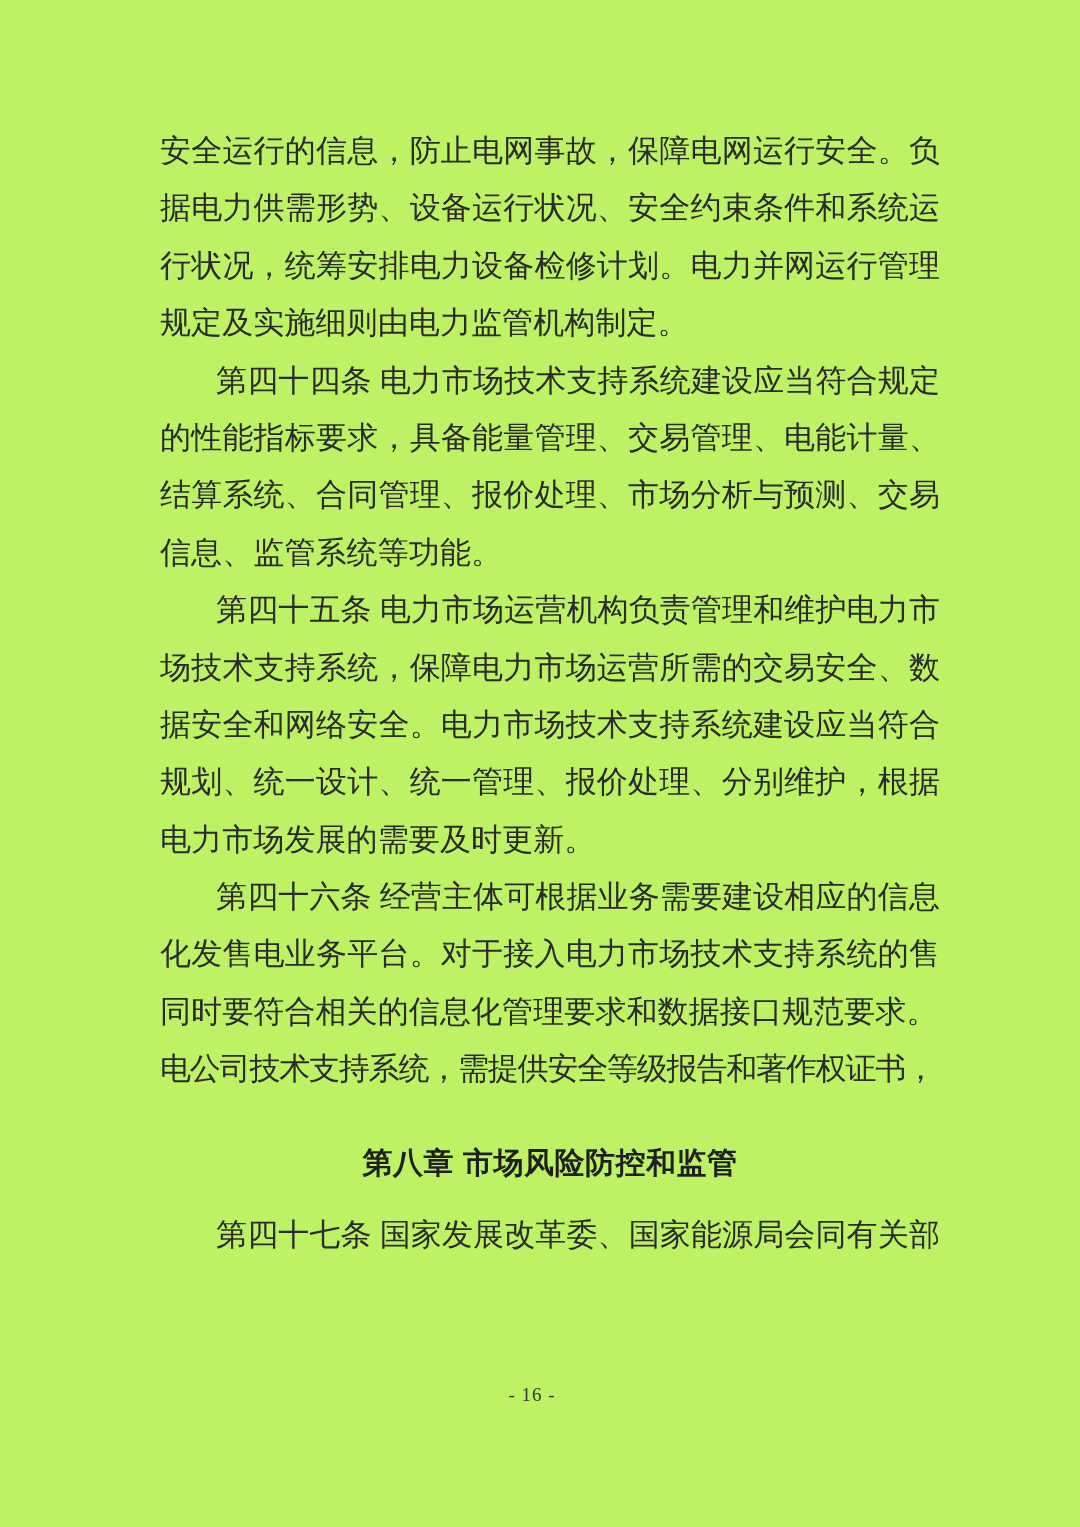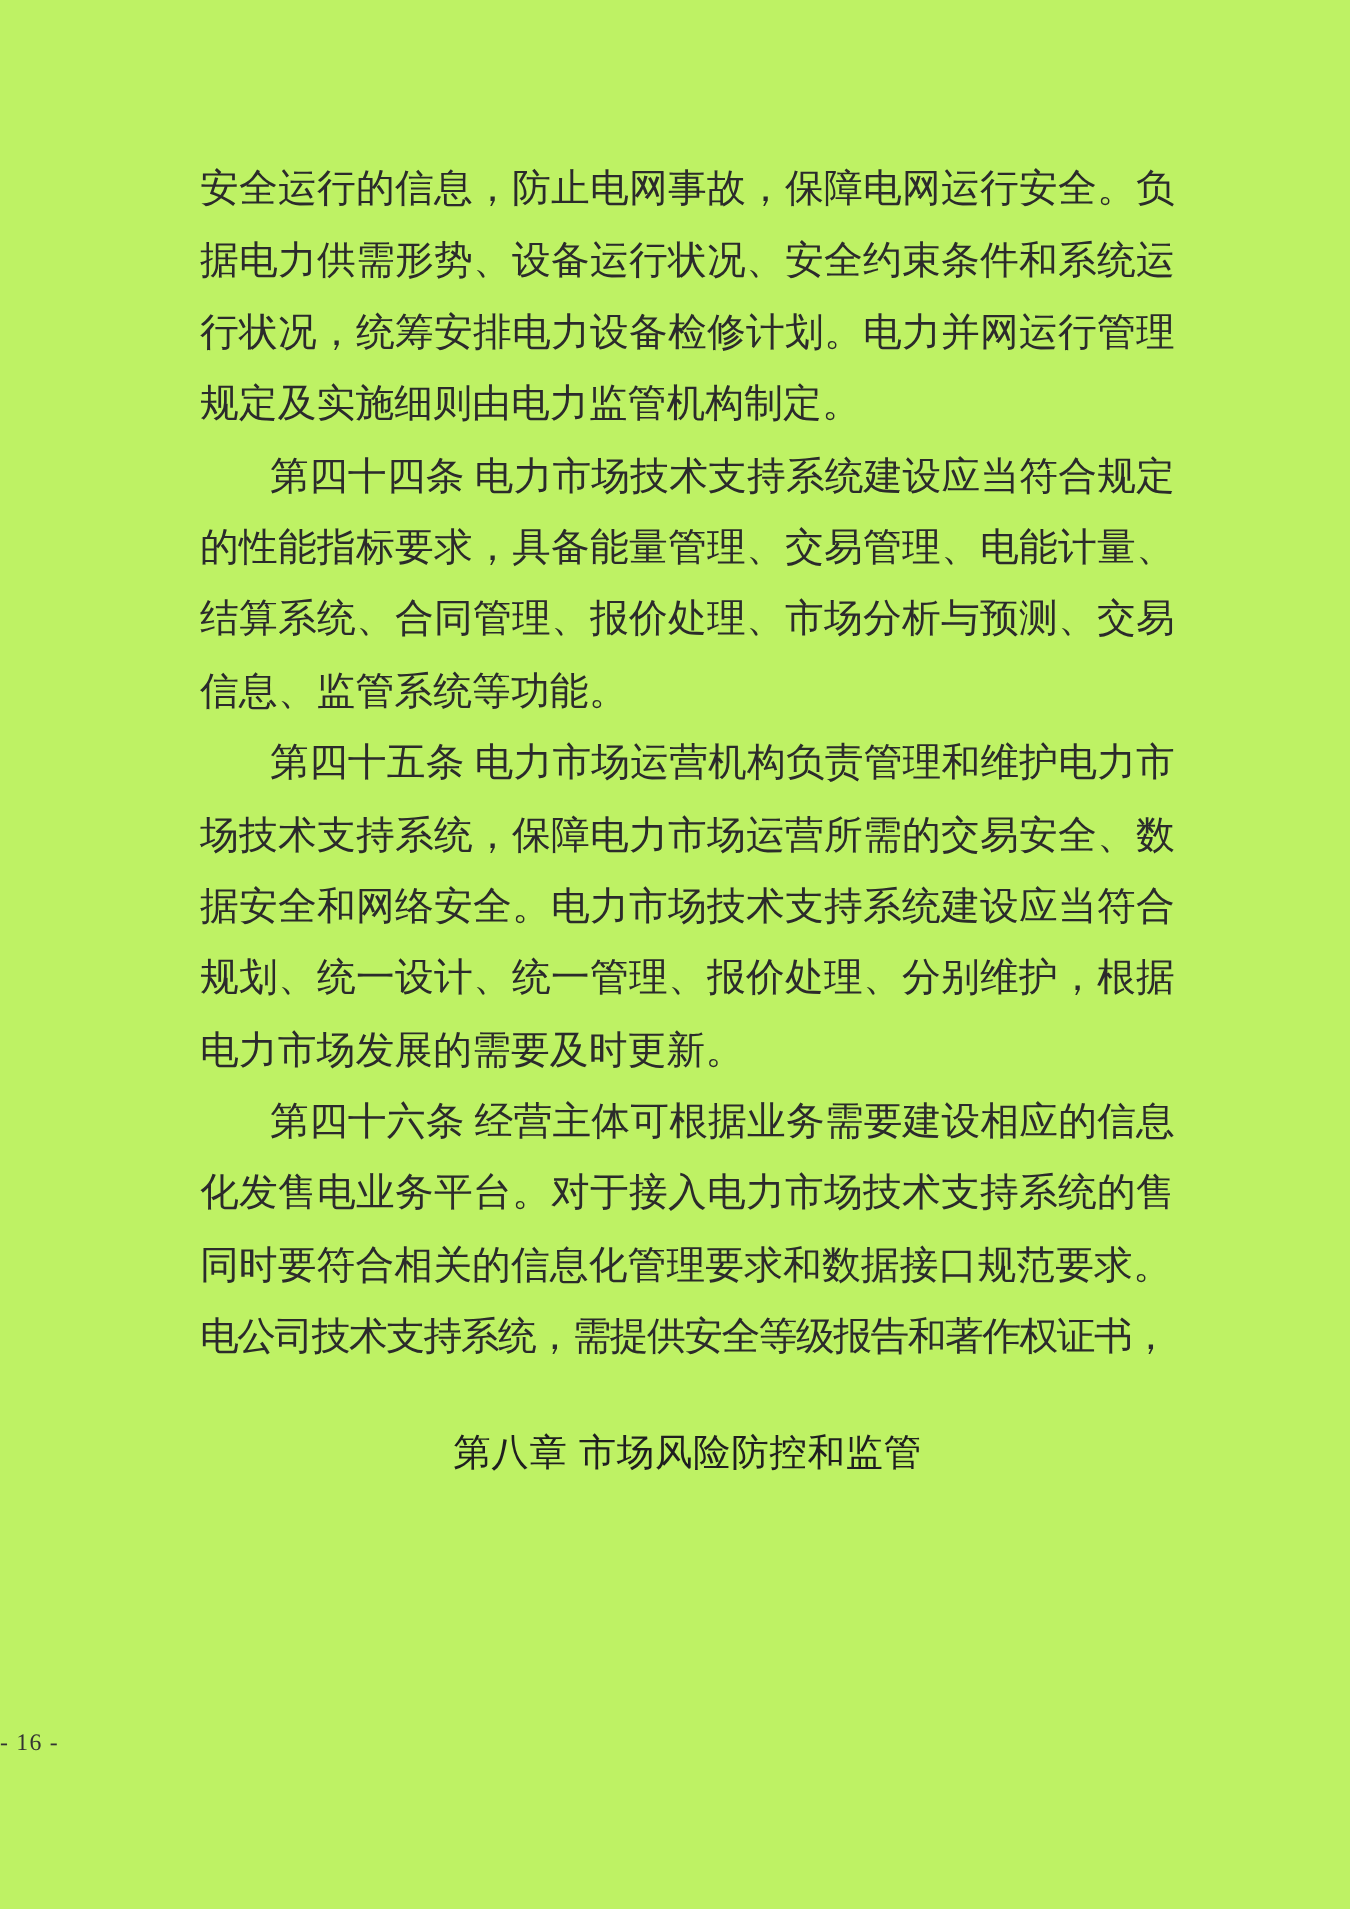--- a/index.html
+++ b/index.html
@@ -37,31 +37,32 @@
     margin-right:8px;
     letter-spacing:0.1px;
   }
   .chapter-heading{
     margin-top:36px;
     margin-bottom:14px;
     height:58px;
     line-height:58px;
     text-align:center;
     font-family:"Liberation Sans","DejaVu Sans",sans-serif;
-    font-weight:400;
+    font-weight:700;
     font-size:30px;
     color:#1f1f1f;
     letter-spacing:0.5px;
   }
   .page-number{
     position:absolute;
     left:0;right:16px;
     top:1384px;
     height:22px;
     line-height:22px;
+    text-align:center;
     font-size:19px;
     color:#333333;
     letter-spacing:1px;
   }
 </style>
 </head>
 <body>
 
 <div class="page">
   <div class="doc">
@@ -78,15 +79,18 @@
         <div class="line just">场技术支持系统，保障电力市场运营所需的交易安全、数</div>
         <div class="line just">据安全和网络安全。电力市场技术支持系统建设应当符合</div>
         <div class="line just">规划、统一设计、统一管理、报价处理、分别维护，根据</div>
         <div class="line">电力市场发展的需要及时更新。</div>
         <div class="line just indent"><span class="lead">第四十六条</span>经营主体可根据业务需要建设相应的信息</div>
         <div class="line just">化发售电业务平台。对于接入电力市场技术支持系统的售</div>
         <div class="line">同时要符合相关的信息化管理要求和数据接口规范要求。</div>
         <div class="line tight">电公司技术支持系统，需提供安全等级报告和著作权证书，</div>
       </div>
     <div class="chapter-heading">第八章 市场风险防控和监管</div>
+    <div id="after-heading-lines">
+        <div class="line just indent"><span class="lead">第四十七条</span>国家发展改革委、国家能源局会同有关部</div>
+      </div>
   </div>
   <div class="page-number">- 16 -</div>
 </div>
 
 </body></html>

